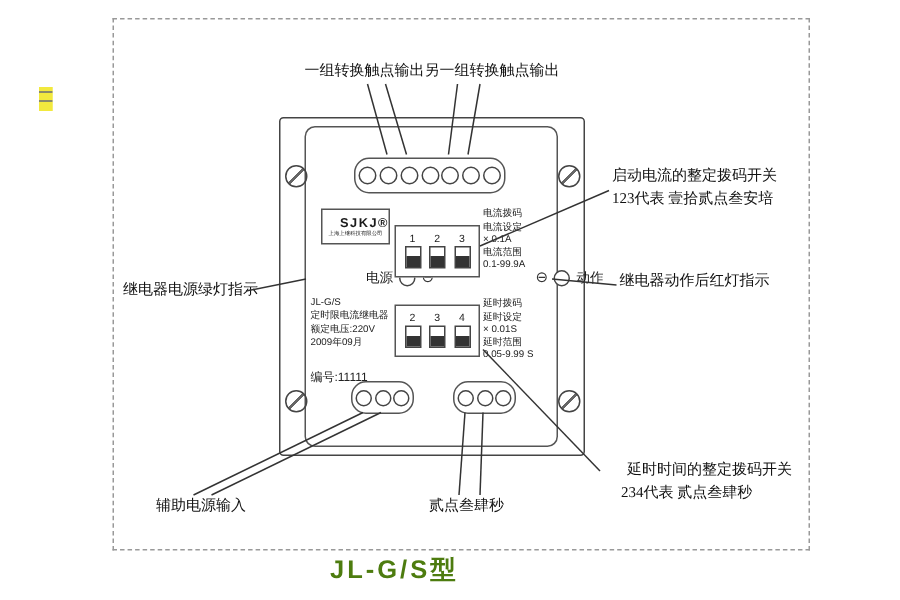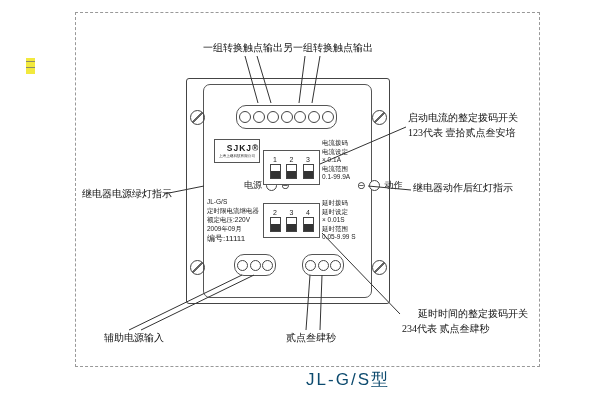--- a/index.html
+++ b/index.html
@@ -12,22 +12,22 @@
     position:absolute;left:75px;top:12px;width:463px;height:353px;
     border:1px dashed #999;background:#fff;
   }
   .margin-mark{
     position:absolute;left:26px;top:58px;width:9px;height:16px;
     background:#f2e93e;
     background-image:linear-gradient(#f2e93e 3px,#8a8a6a 3px,#8a8a6a 4px,#f2e93e 4px,#f2e93e 9px,#8a8a6a 9px,#8a8a6a 10px,#f2e93e 10px);
   }
   .callout{position:absolute;font-size:10px;line-height:12px;white-space:nowrap;color:#111;font-family:Liberation Serif, serif;}
   .title{
-    position:absolute;left:220px;top:368px;width:170px;text-align:right;
-    font-size:17px;letter-spacing:2px;font-weight:400;color:#0c4a6e;
+    position:absolute;left:220px;top:368px;width:170px;text-align:left;
+    font-size:17px;letter-spacing:2px;font-weight:700;color:#4d7c0f;
   }
   .device-outer{
     position:absolute;left:186px;top:78px;width:202px;height:224px;
     border:1.5px solid #444;border-radius:3px;background:#fff;
   }
   .device-inner{
     position:absolute;left:203px;top:84px;width:167px;height:212px;
     border:1px solid #555;border-radius:7px;background:#fff;
   }
   .screw{
@@ -44,21 +44,21 @@
     position:absolute;left:214px;top:139px;width:44px;height:22px;
     border:1px solid #555;display:flex;flex-direction:column;align-items:center;justify-content:center;
   }
   .brand{font-size:8.5px;font-weight:bold;letter-spacing:1px;line-height:9px;padding-left:12px;}
   .company{font-size:4px;line-height:5px;white-space:nowrap;transform:scale(.9);}
   .led-row{position:absolute;display:flex;align-items:center;gap:4px;font-size:9px;margin-left:37px;}
   .led{width:9px;height:9px;border:1px solid #444;border-radius:50%;background:#fff;display:inline-block;}
   .minus{font-size:10px;line-height:10px;color:#333;}
   .tinyblock{position:absolute;font-size:6.5px;line-height:8.5px;white-space:nowrap;color:#222;}
   .nameplate{position:absolute;font-size:6.5px;line-height:9px;white-space:nowrap;color:#222;}
-  .np-big{font-size:8px;margin-top:1px;}
+  .np-big{font-size:8px;margin-top:14px;}
   .dip-box{
     position:absolute;width:55px;height:33px;border:1px solid #555;
     display:flex;align-items:center;justify-content:space-evenly;background:#fff;
   }
   .dip-unit{display:flex;flex-direction:column;align-items:center;gap:1px;}
   .dip-digit{font-size:7px;line-height:7px;}
   .dip-slider{
     width:9px;height:13px;border:1px solid #444;
     background:linear-gradient(#fff 0 45%,#333 45% 100%);
   }
@@ -167,21 +167,21 @@
   <div>2009年09月</div>
   <div class="np-big">编号:11111</div>
 </div>
 
 <div class="callout" style="left:203px;top:42px">一组转换触点输出</div>
 <div class="callout" style="left:283px;top:42px">另一组转换触点输出</div>
 <div class="callout" style="left:408px;top:112px">启动电流的整定拨码开关</div>
 <div class="callout" style="left:408px;top:127px">123代表 壹拾贰点叁安培</div>
 <div class="callout" style="left:413px;top:182px">继电器动作后红灯指示</div>
 <div class="callout" style="left:418px;top:308px">延时时间的整定拨码开关</div>
-<div class="callout" style="left:402px;top:323px">234代表 贰点叁肆秒</div>
+<div class="callout" style="left:414px;top:323px">234代表 贰点叁肆秒</div>
 <div class="callout" style="left:82px;top:188px">继电器电源绿灯指示</div>
 <div class="callout" style="left:104px;top:332px">辅助电源输入</div>
 <div class="callout" style="left:286px;top:332px">贰点叁肆秒</div>
 
 <div class="title">JL-G/S型</div>
 
 <svg class="overlay" width="600" height="400" viewBox="0 0 600 400">
   <g stroke="#333" stroke-width="1" fill="none">
     <line x1="245" y1="56" x2="258" y2="103"></line>
     <line x1="257" y1="56" x2="271" y2="103"></line>

